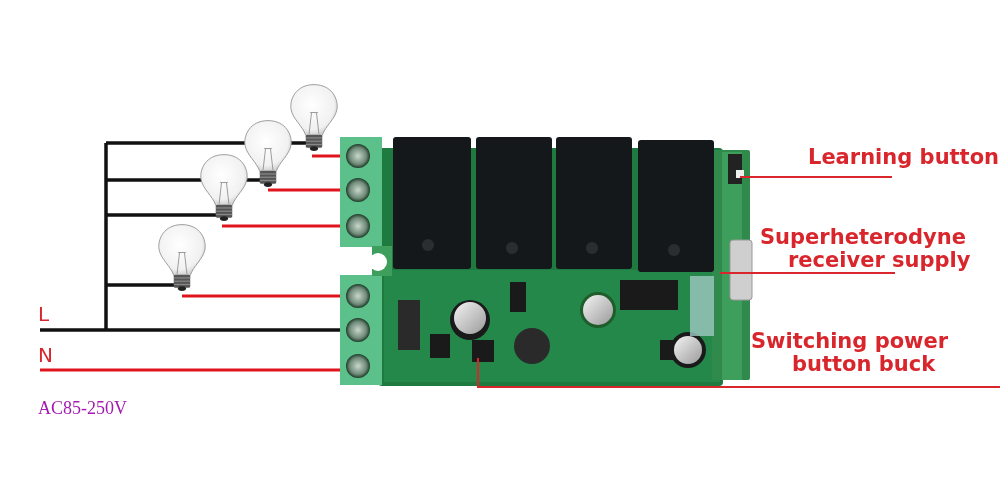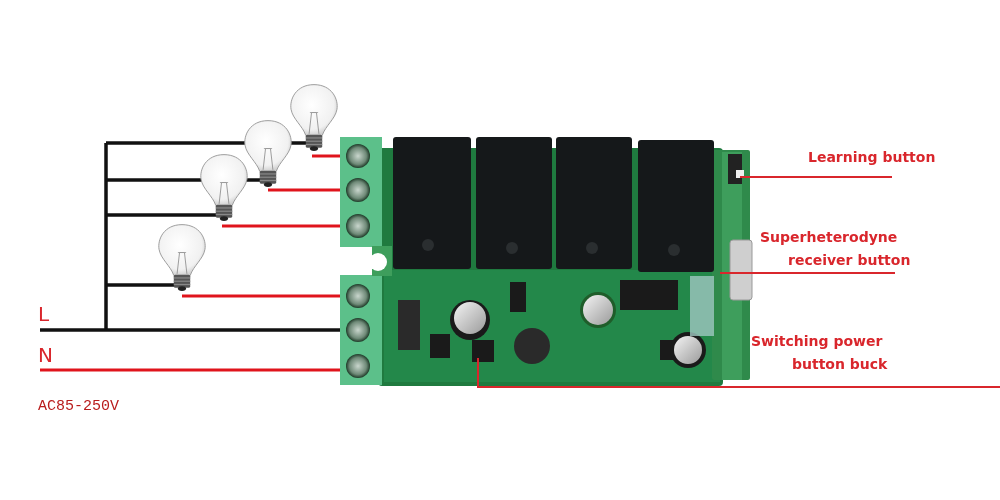--- a/index.html
+++ b/index.html
@@ -1,20 +1,20 @@
 <!DOCTYPE html>
 <html><head>
 <meta charset="utf-8">
 <style>
   html, body { margin: 0; padding: 0; background: #ffffff; }
   body { width: 1000px; height: 500px; position: relative; overflow: hidden; font-family: "DejaVu Sans", sans-serif; }
   #stage { position: absolute; left: 0; top: 0; width: 1000px; height: 500px; }
-  .label { position: absolute; font-family: "DejaVu Sans", sans-serif; font-weight: bold; color: #d9262c; font-size: 14px; line-height: 22px; white-space: nowrap; }
+  .label { position: absolute; font-family: "DejaVu Sans", sans-serif; font-weight: bold; color: #d9262c; font-size: 21px; line-height: 22px; white-space: nowrap; }
   .line-label { position: absolute; font-family: "DejaVu Sans", sans-serif; color: #d9262c; font-size: 20px; font-weight: normal; }
-  .volt { position: absolute; font-family: Liberation Mono, monospace; color: #b91c1c; font-size: 15px; }
+  .volt { position: absolute; font-family: Liberation Serif, serif; color: #a21caf; font-size: 18px; }
 </style>
 </head>
 <body>
 
 <div id="stage">
 <svg width="1000" height="500" viewBox="0 0 1000 500" xmlns="http://www.w3.org/2000/svg">
   <defs>
     <radialGradient id="bulbGlass" cx="45%" cy="40%" r="60%">
       <stop offset="0%" stop-color="#ffffff"></stop>
       <stop offset="80%" stop-color="#f1f1f1"></stop>
@@ -137,15 +137,15 @@
   </g>
 </svg>
 </div>
 
 <div class="line-label" style="left:38px;top:302px;">L</div>
 <div class="line-label" style="left:38px;top:343px;">N</div>
 <div class="volt" style="left:38px;top:398px;">AC85-250V</div>
 
 <div class="label" style="left:808px;top:146px;">Learning button</div>
 <div class="label" style="left:760px;top:226px;">Superheterodyne</div>
-<div class="label" style="left:788px;top:249px;">receiver button</div>
+<div class="label" style="left:788px;top:249px;">receiver supply</div>
 <div class="label" style="left:751px;top:330px;">Switching power</div>
 <div class="label" style="left:792px;top:353px;">button buck</div>
 
 </body></html>

